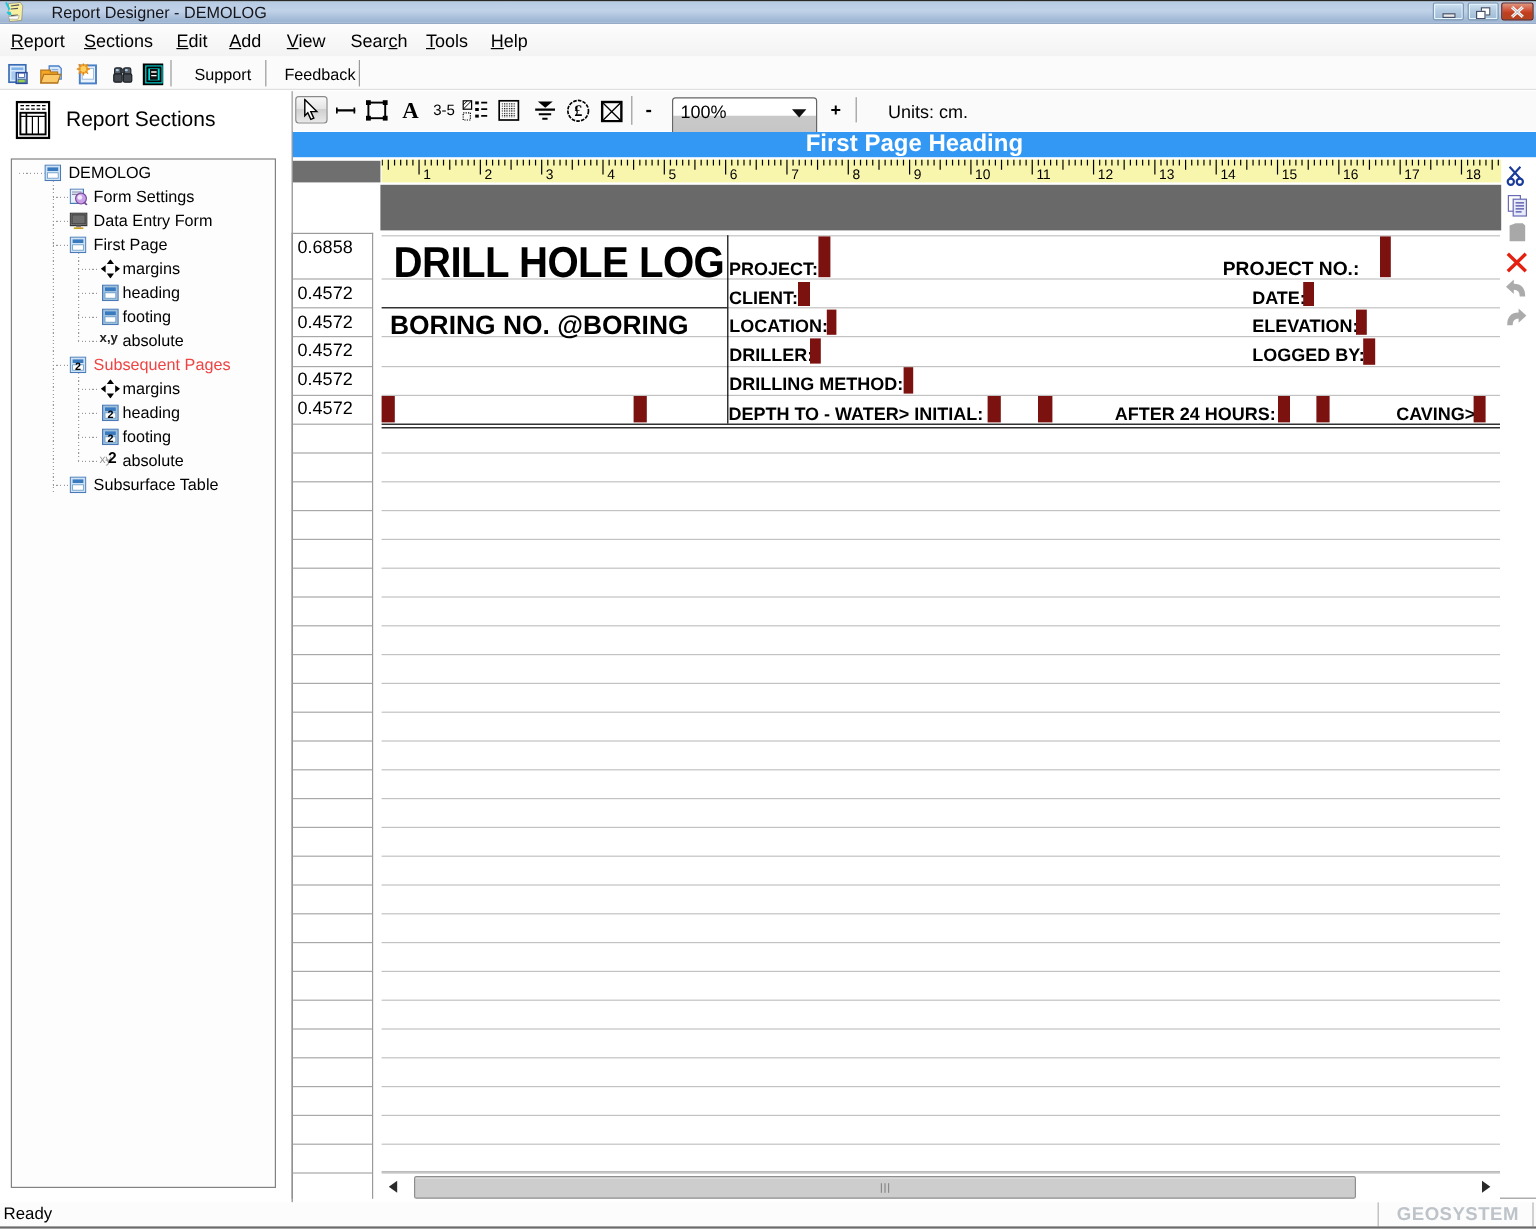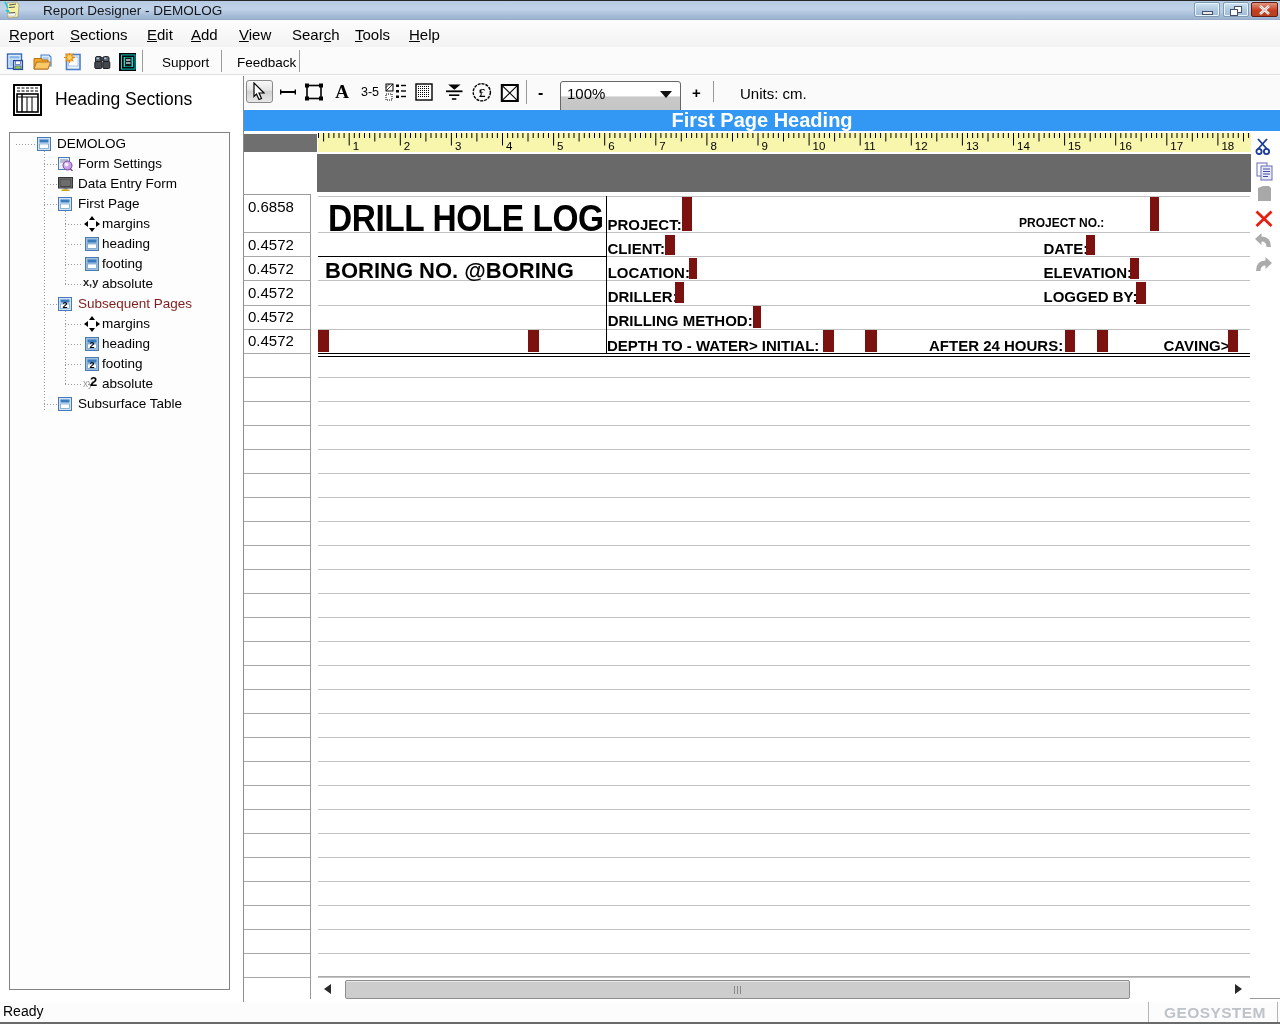--- a/index.html
+++ b/index.html
@@ -98,21 +98,21 @@
 <div class="abs" style="left:237px;top:55px;font-size:13.5px;">Feedback</div>
 <svg class="abs" style="left:13px;top:84px" width="29" height="32" viewBox="0 0 29 32">
 <rect x="1" y="1" width="27" height="30" fill="#fff" stroke="#000" stroke-width="2"></rect>
 <path d="M4 4 h21 M4 7 h21" stroke="#000" stroke-width="1" stroke-dasharray="3 1.5"></path>
 <rect x="4" y="10" width="21" height="18" fill="none" stroke="#000" stroke-width="1.6"></rect>
 <line x1="9" y1="10" x2="9" y2="28" stroke="#000" stroke-width="1.4"></line>
 <line x1="14" y1="13" x2="14" y2="28" stroke="#000" stroke-width="1"></line>
 <line x1="19" y1="13" x2="19" y2="28" stroke="#000" stroke-width="1"></line>
 <line x1="4" y1="13" x2="25" y2="13" stroke="#000" stroke-width="1"></line>
 </svg>
-<div class="abs" style="left:55px;top:89px;font-size:17.5px;color:#000;">Heading Sections</div>
+<div class="abs" style="left:55px;top:89px;font-size:17.5px;color:#000;">Report Sections</div>
 <div class="abs" style="left:9px;top:132px;width:221px;height:858px;border:1px solid #828282;background:#fdfdfd;"></div>
 <div class="abs" style="left:44px;top:151px;width:1px;height:260px;background-image:repeating-linear-gradient(to bottom,#9a9a9a 0 1px,transparent 1px 3px);"></div>
 <div class="abs" style="left:65px;top:211px;width:1px;height:73px;background-image:repeating-linear-gradient(to bottom,#9a9a9a 0 1px,transparent 1px 3px);"></div>
 <div class="abs" style="left:65px;top:311px;width:1px;height:73px;background-image:repeating-linear-gradient(to bottom,#9a9a9a 0 1px,transparent 1px 3px);"></div>
 <div class="abs" style="left:16px;top:144px;width:21px;height:1px;background-image:repeating-linear-gradient(to right,#9a9a9a 0 1px,transparent 1px 3px);"></div>
 <svg class="abs" style="left:37px;top:137px" width="14" height="14" viewBox="0 0 14 14">
     <rect x="0.5" y="0.5" width="13" height="13" fill="#cfe3f7" stroke="#4a7ab5"></rect>
     <rect x="2.5" y="2.5" width="9" height="3" fill="#3a7abf"></rect>
     <rect x="2.5" y="7" width="9" height="4.5" fill="#fff" stroke="#6a9ac5" stroke-width="0.7"></rect>
   </svg>
@@ -167,21 +167,21 @@
 <div class="abs" style="left:65px;top:284px;width:18px;height:1px;background-image:repeating-linear-gradient(to right,#9a9a9a 0 1px,transparent 1px 3px);"></div>
 <div class="abs" style="left:83px;top:276px;font-size:11px;font-weight:bold;color:#222;">x,y</div>
 <div class="abs" style="left:102px;top:276px;font-size:13.5px;color:#000;">absolute</div>
 <div class="abs" style="left:44px;top:304px;width:14px;height:1px;background-image:repeating-linear-gradient(to right,#9a9a9a 0 1px,transparent 1px 3px);"></div>
 <svg class="abs" style="left:58px;top:297px" width="14" height="14" viewBox="0 0 14 14">
     <rect x="0.5" y="0.5" width="13" height="13" fill="#cfe3f7" stroke="#4a7ab5"></rect>
     <rect x="2.5" y="2.5" width="9" height="3" fill="#3a7abf"></rect>
     <rect x="2.5" y="7" width="9" height="4.5" fill="#fff" stroke="#6a9ac5" stroke-width="0.7"></rect>
     <text x="7" y="11" font-size="9" font-weight="bold" text-anchor="middle" fill="#000" font-family="Liberation Sans">2</text>
   </svg>
-<div class="abs" style="left:78px;top:296px;font-size:13.5px;color:#7f1d1d;">Subsequent Pages</div>
+<div class="abs" style="left:78px;top:296px;font-size:13.5px;color:#ef4444;">Subsequent Pages</div>
 <div class="abs" style="left:65px;top:324px;width:18px;height:1px;background-image:repeating-linear-gradient(to right,#9a9a9a 0 1px,transparent 1px 3px);"></div>
 <svg class="abs" style="left:84px;top:316px" width="16" height="16" viewBox="0 0 16 16">
     <path d="M8 0 L11 4 L5 4 Z" fill="#000"></path>
     <path d="M8 16 L11 12 L5 12 Z" fill="#000"></path>
     <path d="M0 8 L4 5 L4 11 Z" fill="#000"></path>
     <path d="M16 8 L12 5 L12 11 Z" fill="#000"></path>
   </svg>
 <div class="abs" style="left:102px;top:316px;font-size:13.5px;color:#000;">margins</div>
 <div class="abs" style="left:65px;top:344px;width:18px;height:1px;background-image:repeating-linear-gradient(to right,#9a9a9a 0 1px,transparent 1px 3px);"></div>
 <svg class="abs" style="left:85px;top:337px" width="14" height="14" viewBox="0 0 14 14">
@@ -550,21 +550,21 @@
 <div class="hl" style="left:318px;top:857px;width:931.5999999999999px;"></div>
 <div class="hl" style="left:318px;top:881px;width:931.5999999999999px;"></div>
 <div class="hl" style="left:318px;top:905px;width:931.5999999999999px;"></div>
 <div class="hl" style="left:318px;top:929px;width:931.5999999999999px;"></div>
 <div class="hl" style="left:318px;top:953px;width:931.5999999999999px;"></div>
 <div class="hl" style="left:318px;top:977px;width:931.5999999999999px;"></div>
 <div class="abs" style="left:318px;top:976px;width:931.5999999999999px;height:1px;background:#aaa;"></div>
 <div class="abs" style="left:328px;top:198px;font-size:36px;font-weight:bold;letter-spacing:-0.5px;color:#000;white-space:nowrap;transform:scaleX(0.93);transform-origin:left top;">DRILL HOLE LOG</div>
 <div class="abs" style="left:325px;top:258px;font-size:22px;font-weight:bold;color:#000;white-space:nowrap;">BORING NO. @BORING</div>
 <div class="lbl" style="left:607.5px;top:215.5px;font-size:15px;">PROJECT:</div>
-<div class="lbl" style="left:1019px;top:215.5px;font-size:12px;">PROJECT NO.:</div>
+<div class="lbl" style="left:1019px;top:215.5px;font-size:16px;">PROJECT NO.:</div>
 <div class="lbl" style="left:607.5px;top:239.5px;font-size:15px;">CLIENT:</div>
 <div class="lbl" style="left:1043.5px;top:239.5px;font-size:15px;">DATE:</div>
 <div class="lbl" style="left:607.7px;top:263.9px;font-size:15px;">LOCATION:</div>
 <div class="lbl" style="left:1043.5px;top:263.9px;font-size:15px;">ELEVATION:</div>
 <div class="lbl" style="left:607.7px;top:288.0px;font-size:15px;">DRILLER:</div>
 <div class="lbl" style="left:1043.5px;top:288.0px;font-size:15px;">LOGGED BY:</div>
 <div class="lbl" style="left:607.7px;top:312.3px;font-size:15px;">DRILLING METHOD:</div>
 <div class="lbl" style="left:607px;top:336.5px;font-size:15px;">DEPTH TO - WATER&gt; INITIAL:</div>
 <div class="lbl" style="left:929px;top:336.5px;font-size:15px;">AFTER 24 HOURS:</div>
 <div class="lbl" style="left:1163.5px;top:336.5px;font-size:15px;">CAVING&gt;</div>

